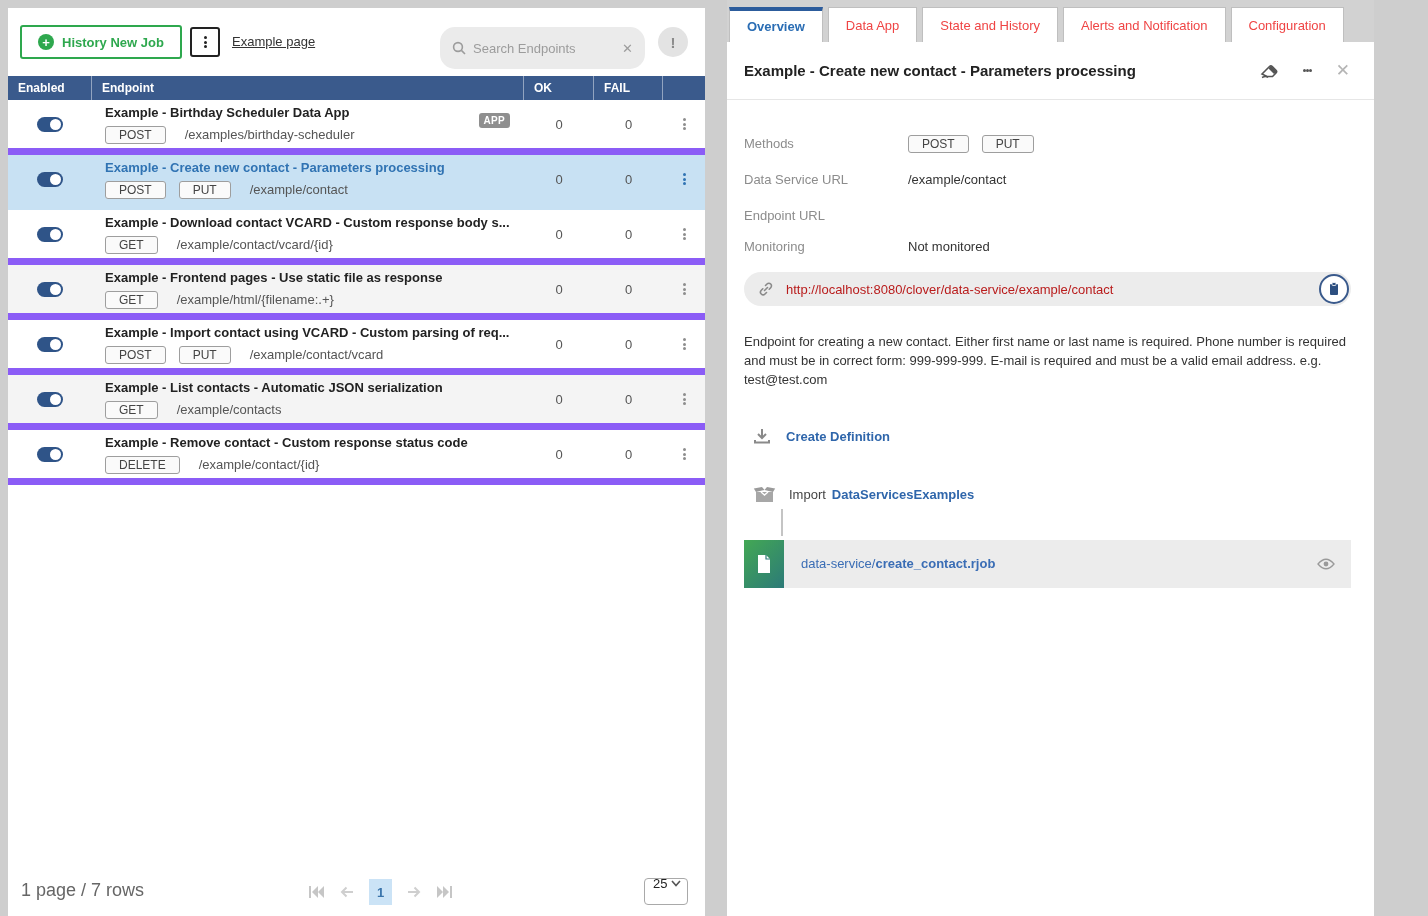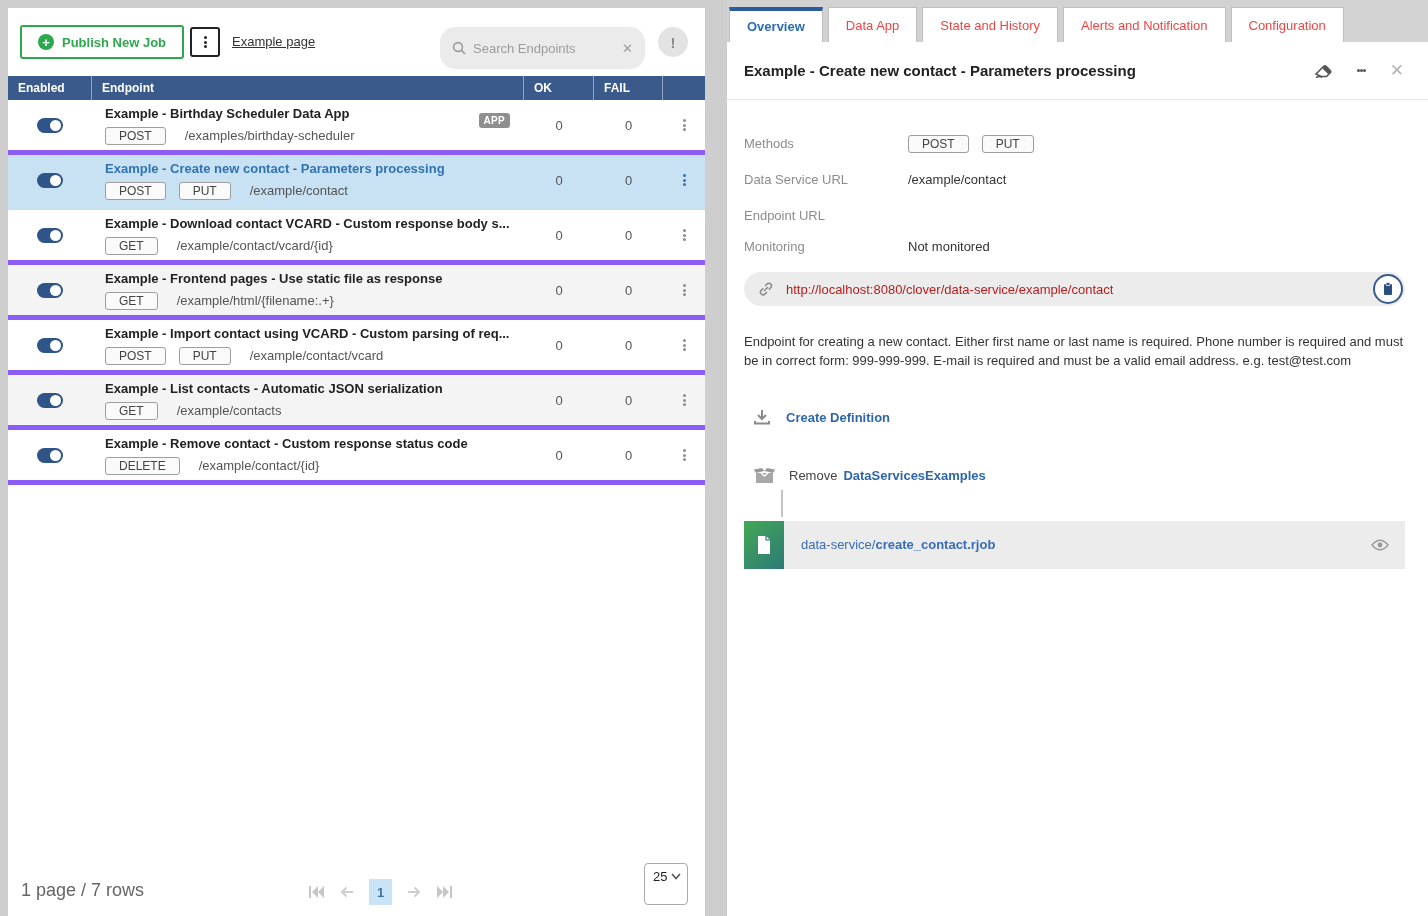--- a/index.html
+++ b/index.html
@@ -32,21 +32,21 @@
   .table-header { display:flex; height:24px; background:#3a5a8c; color:#fff; font-size:12px; font-weight:bold; align-items:center; }
   .table-header > div { padding:0 10px; border-right:1px solid rgba(255,255,255,.45); height:100%; display:flex; align-items:center; }
   .table-header > div:last-child { border-right:none; }
   .col-enabled { width:84px; }
   .col-endpoint { width:432px; }
   .col-ok { width:70px; }
   .col-fail { width:69px; }
   .col-actions { width:42px; }
 
   .rows { }
-  .row { display:flex; height:55px; border-bottom:5px solid #8b5cf6; background:#fff; cursor:pointer; }
+  .row { display:flex; height:55px; border-bottom:7px solid #8b5cf6; background:#fff; cursor:pointer; }
   .row:nth-child(even) { background:#f4f4f4; }
   .row.selected { background:#c8e1f3; border-bottom-color:#c8e1f3; }
   .cell { display:flex; align-items:center; }
   .cell-enabled { width:84px; justify-content:center; }
   .cell-endpoint { width:432px; flex-direction:column; align-items:flex-start; justify-content:center; padding-left:13px; position:relative; }
   .cell-ok { width:70px; justify-content:center; font-size:13px; color:#555; }
   .cell-fail { width:69px; justify-content:center; font-size:13px; color:#555; }
   .cell-actions { width:42px; justify-content:center; }
 
   .row-title { font-size:13px; font-weight:bold; color:#222; white-space:nowrap; overflow:hidden; max-width:405px; margin-bottom:5px; }
@@ -62,26 +62,26 @@
   .kebab { display:inline-block; padding:4px 6px; cursor:pointer; }
   .kebab i { background:#8d8d8d; }
   .row.selected .kebab i { background:#3073b3; }
 
   .pagination { position:absolute; left:0; right:0; bottom:0; height:48px; }
   .page-summary { position:absolute; left:13px; bottom:15px; font-size:18px; color:#666; }
   .pager { position:absolute; left:300px; bottom:11px; display:flex; align-items:center; gap:14px; }
   .pager .nav-ico { cursor:pointer; display:flex; align-items:center; }
   .page-current { width:23px; height:26px; background:#cbe3f6; color:#3a74ab; font-size:13px; font-weight:bold;
     display:flex; align-items:center; justify-content:center; cursor:pointer; }
-  .page-size-select { position:absolute; right:17px; bottom:11px; width:44px; height:42px; border:1px solid #a9a9a9;
+  .page-size-select { position:absolute; right:17px; bottom:11px; width:44px; height:27px; border:1px solid #a9a9a9;
     border-radius:4px; background:#fff; display:flex; align-items:center; justify-content:space-between;
     padding:0 6px 16px 8px; font-size:13px; color:#222; cursor:pointer; }
 
   
-  .right-panel { position:absolute; left:727px; top:0; width:701px; height:916px; background:#fff; }
+  .right-panel { position:absolute; left:727px; top:0; width:647px; height:916px; background:#fff; }
   .tabbar { height:42px; background:#d2d2d2; display:flex; align-items:flex-end; padding-left:2px; }
   .tab { height:35px; background:#fff; border:1px solid #bfbfbf; border-bottom:none; margin-right:5px;
     display:flex; align-items:center; padding:0 17px; font-size:13px; color:#ef4444; cursor:pointer; }
   .tab.active { border-top:4px solid #2c5c9c; color:#2a6db4; font-weight:bold; }
 
   .detail-header { height:58px; border-bottom:1px solid #e6e6e6; display:flex; align-items:center; padding:0 24px 0 17px; }
   .detail-title { font-size:15px; font-weight:bold; color:#222; flex:1; }
   .header-icons { display:flex; align-items:center; gap:24px; }
   .hicon { cursor:pointer; display:flex; align-items:center; }
   .close-x { color:#b5b5b5; font-size:17px; cursor:pointer; }
@@ -116,21 +116,21 @@
   .job-text b { font-weight:bold; }
   .eye-wrap { margin-right:16px; cursor:pointer; display:flex; align-items:center; }
 </style>
 </head>
 <body>
 
 <div class="left-panel">
   <div class="toolbar">
     <button class="publish-btn">
       <span class="plus-circle">+</span>
-      <span>Publish New Job</span>
+      <span>History New Job</span>
     </button>
     <button class="toolbar-kebab">
       <span class="kebab-dots">
           <i style="background:#222"></i>
           <i style="background:#222"></i>
           <i style="background:#222"></i>
         </span>
     </button>
     <a class="example-link">Example page</a>
     <div class="search-wrap">
@@ -456,21 +456,21 @@
       <span class="swagger-link">Create Definition</span>
     </div>
 
     <div class="sandbox-row">
       <svg width="23" height="19" viewBox="0 0 23 19">
         <path d="M3 7 H20 V17 H3 Z" fill="#a7a7a7"></path>
         <path d="M3 7 L0.8 3.5 L9 2 L11.5 5 Z" fill="#9a9a9a"></path>
         <path d="M20 7 L22.2 3.5 L14 2 L11.5 5 Z" fill="#9a9a9a"></path>
         <path d="M8 7 L11.5 10 L15 7" fill="none" stroke="#fff" stroke-width="1.4"></path>
       </svg>
-      <span class="sandbox-label">Remove</span>
+      <span class="sandbox-label">Import</span>
       <span class="sandbox-link">DataServicesExamples</span>
     </div>
 
     <div class="connector"></div>
 
     <div class="job-row">
       <div class="job-icon">
         <svg width="16" height="20" viewBox="0 0 16 20">
           <path d="M2 1 H10 L14 5 V19 H2 Z" fill="#fff"></path>
           <path d="M10 1 L10 5 L14 5" fill="none" stroke="#2c7a78" stroke-width="1.2"></path>

